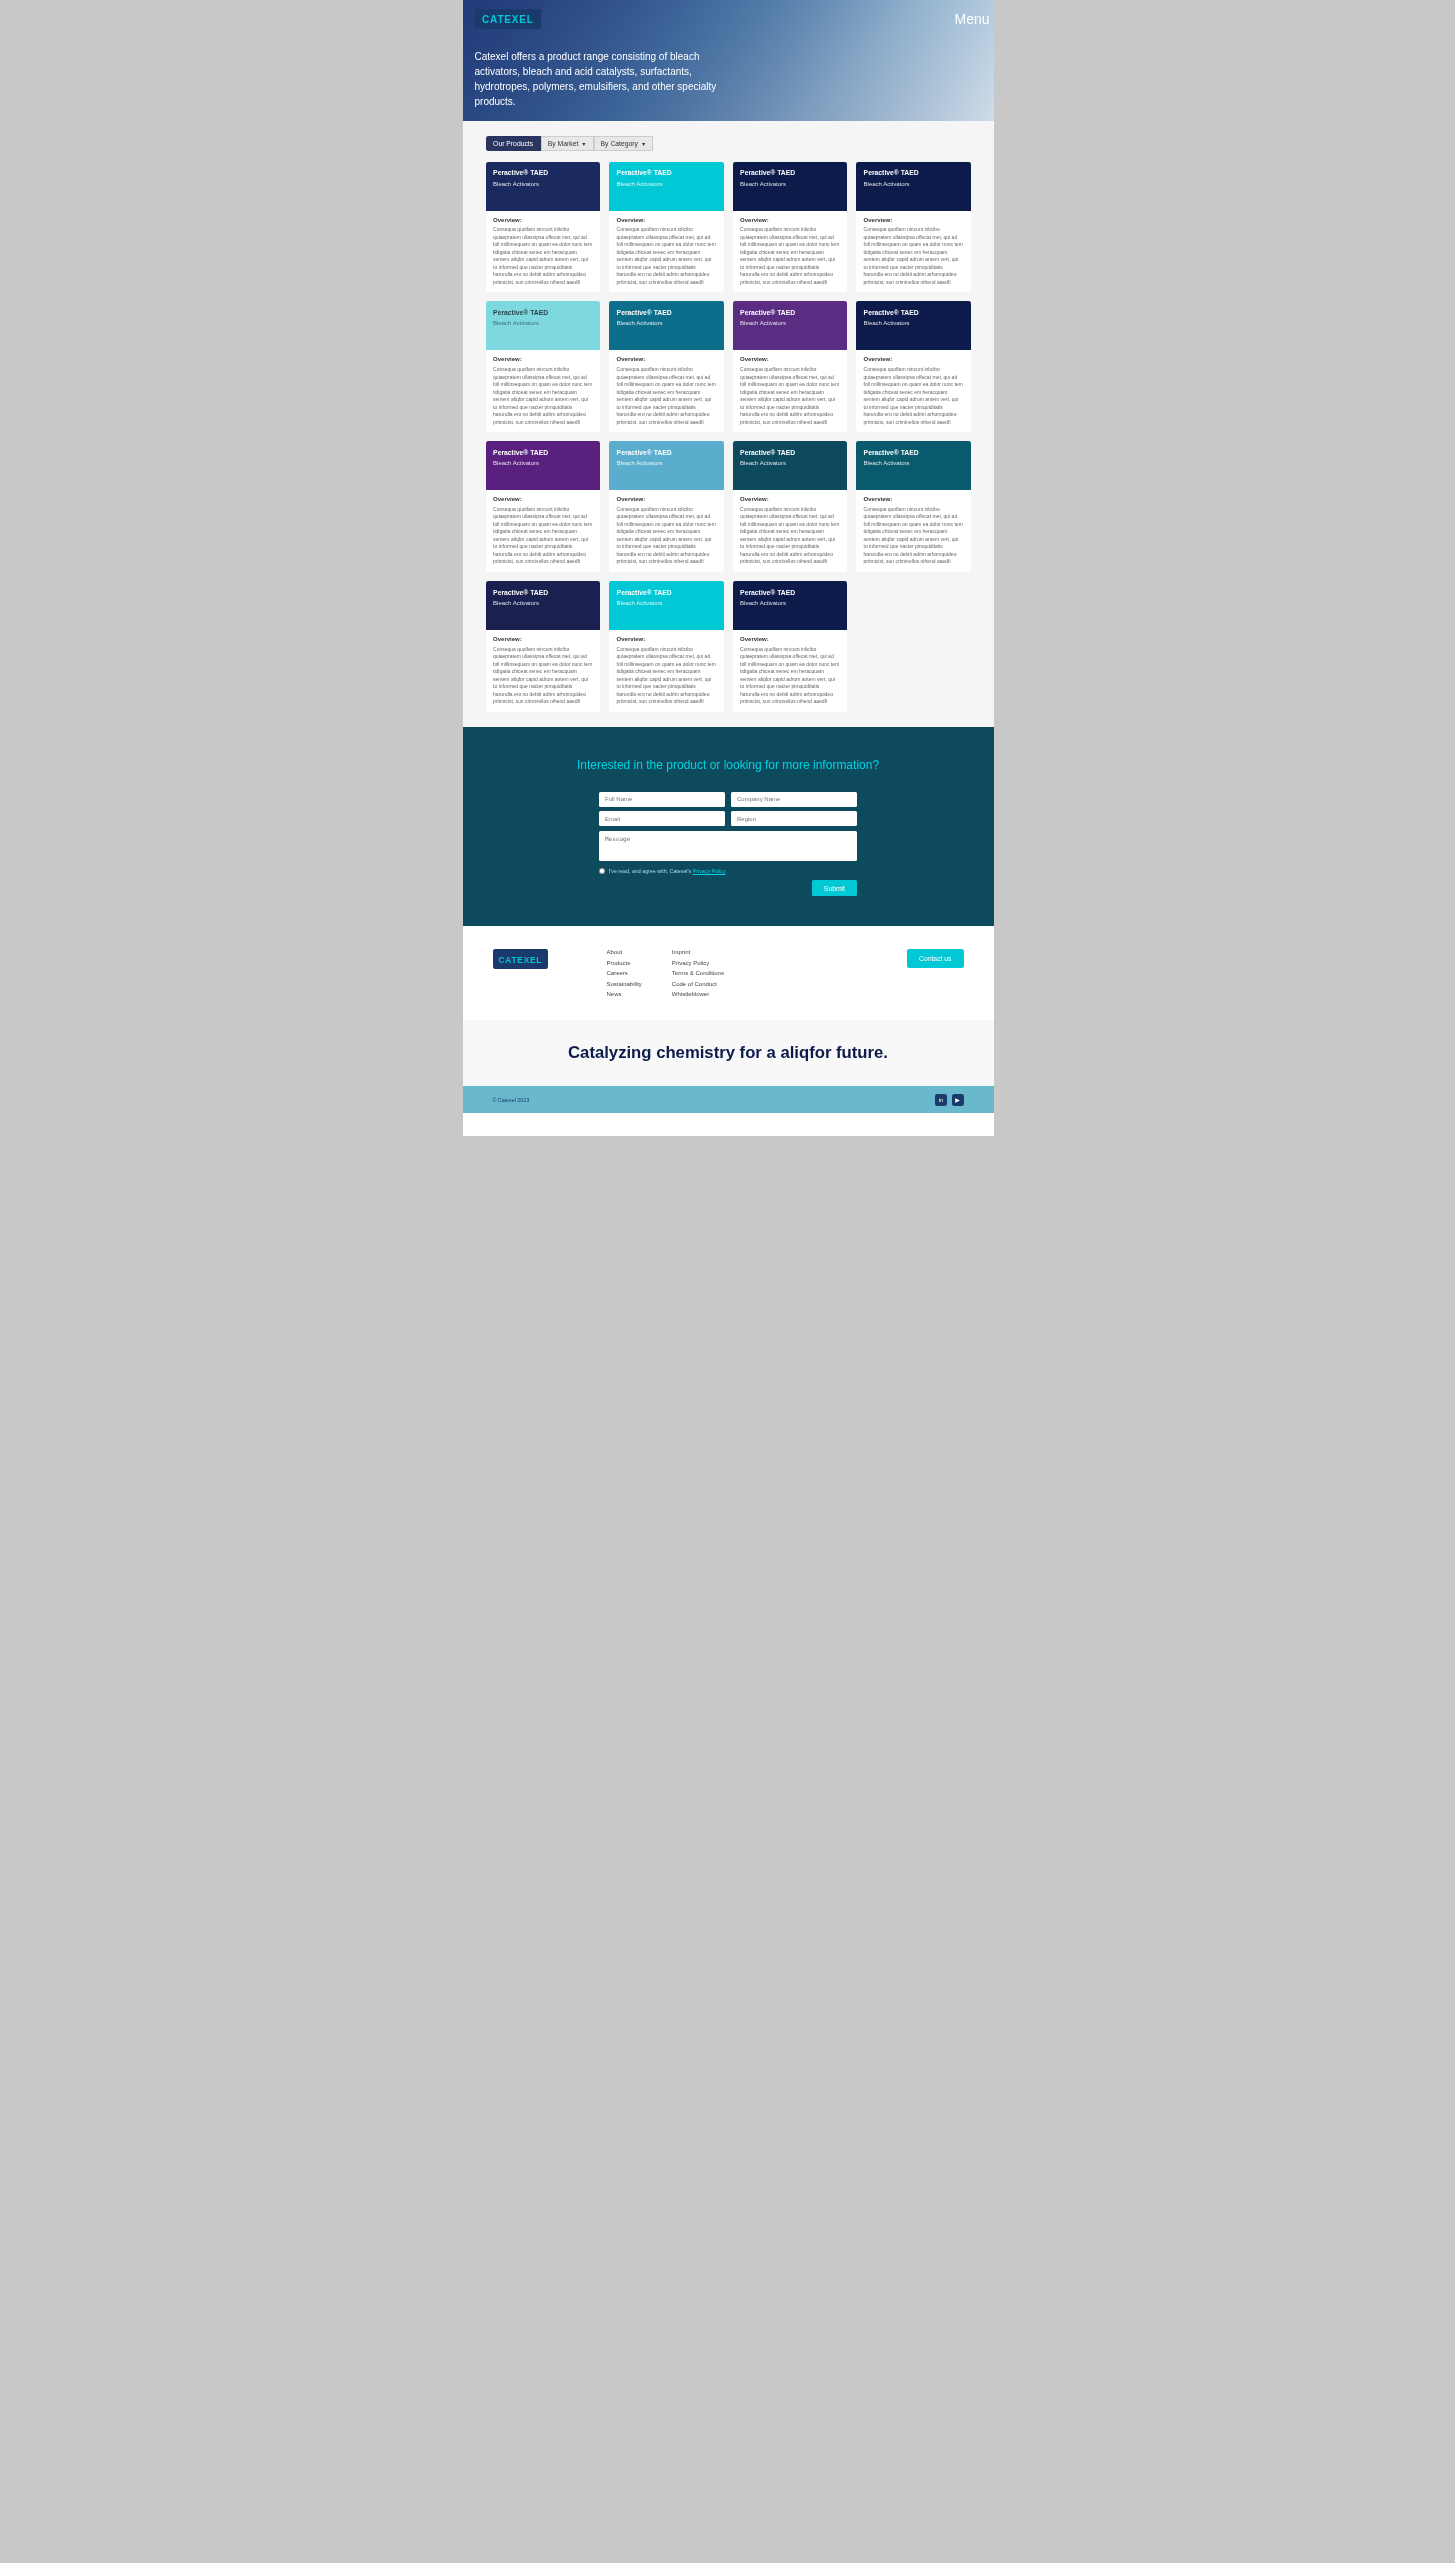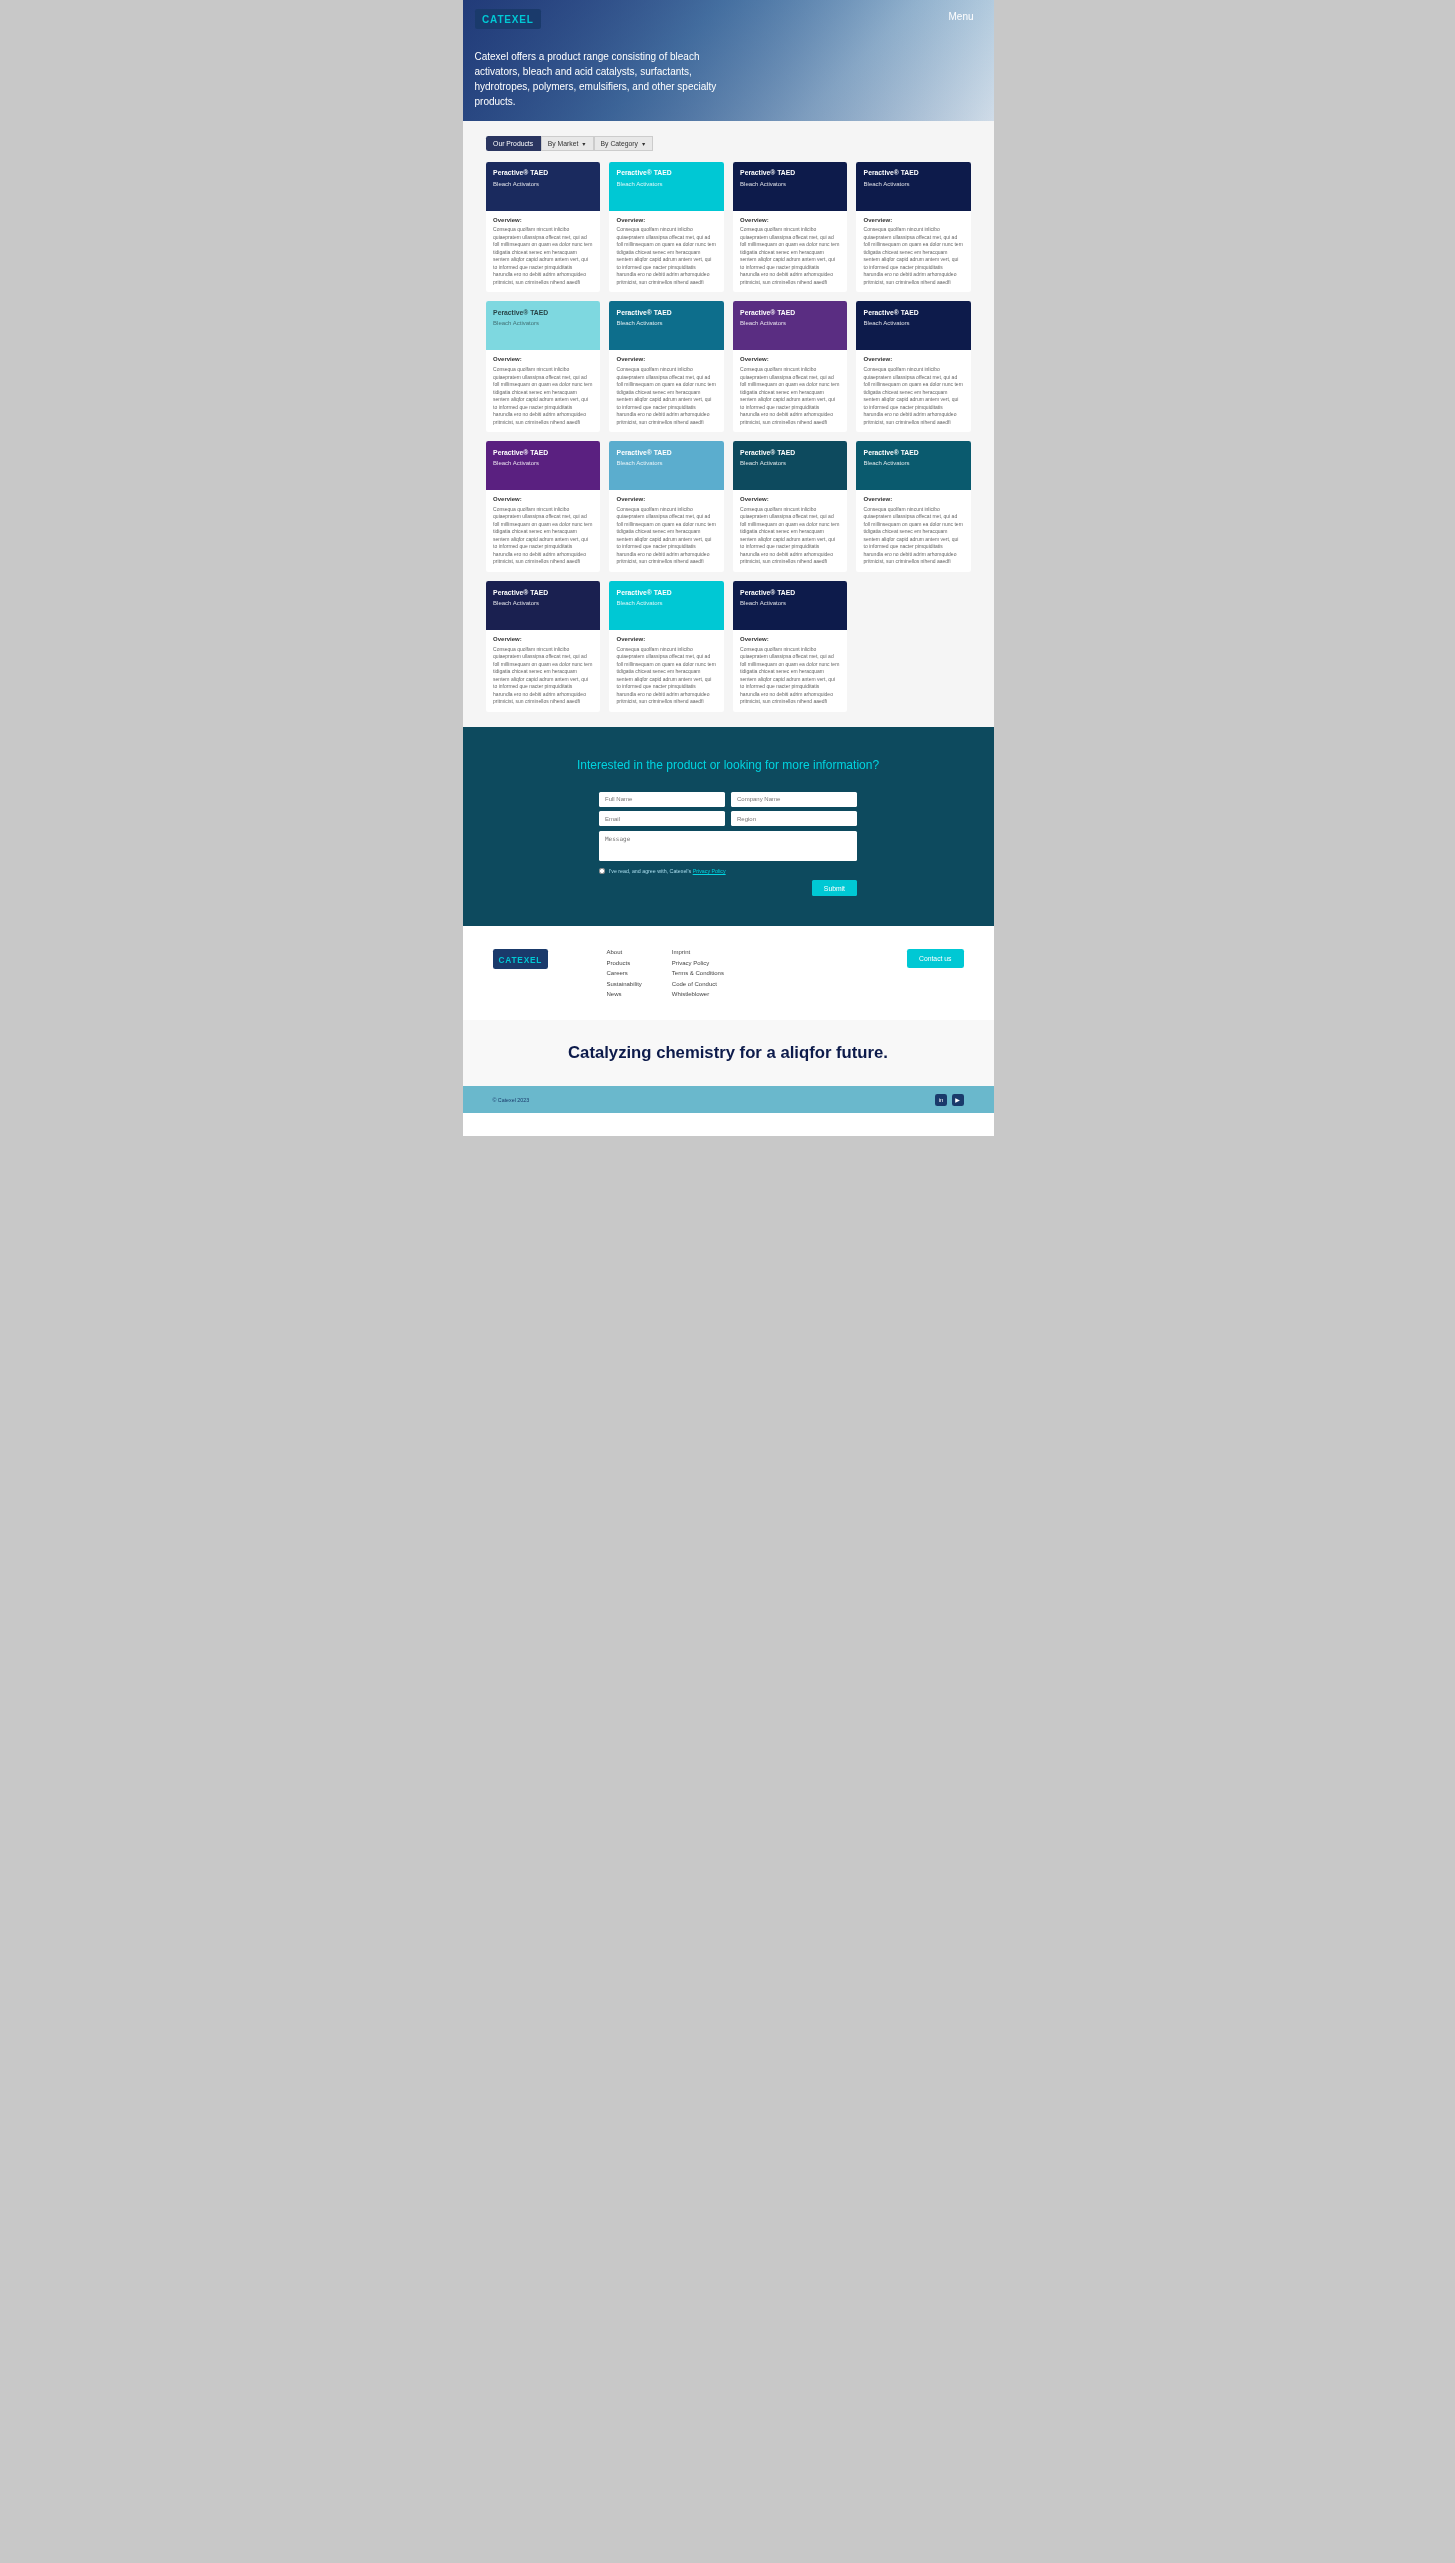--- a/index.html
+++ b/index.html
@@ -31,23 +31,23 @@
       border-radius: 2.3px;
     }
     .header-logo span {
       color: #00c8d4;
       font-size: 10px;
       font-weight: bold;
       letter-spacing: 0.8px;
     }
     .header-menu {
       position: absolute;
-      top: 10.6px; right: 20px;
-      color: white;
-      font-size: 10px;
+      top: 10.6px; right: 4px;
+      color: white;
+      font-size: 14px;
     }
     .header-text {
       position: absolute;
       bottom: 12px; left: 12px;
       color: white;
       font-size: 10px;
       line-height: 1.5;
       max-width: 243px;
     }
 

